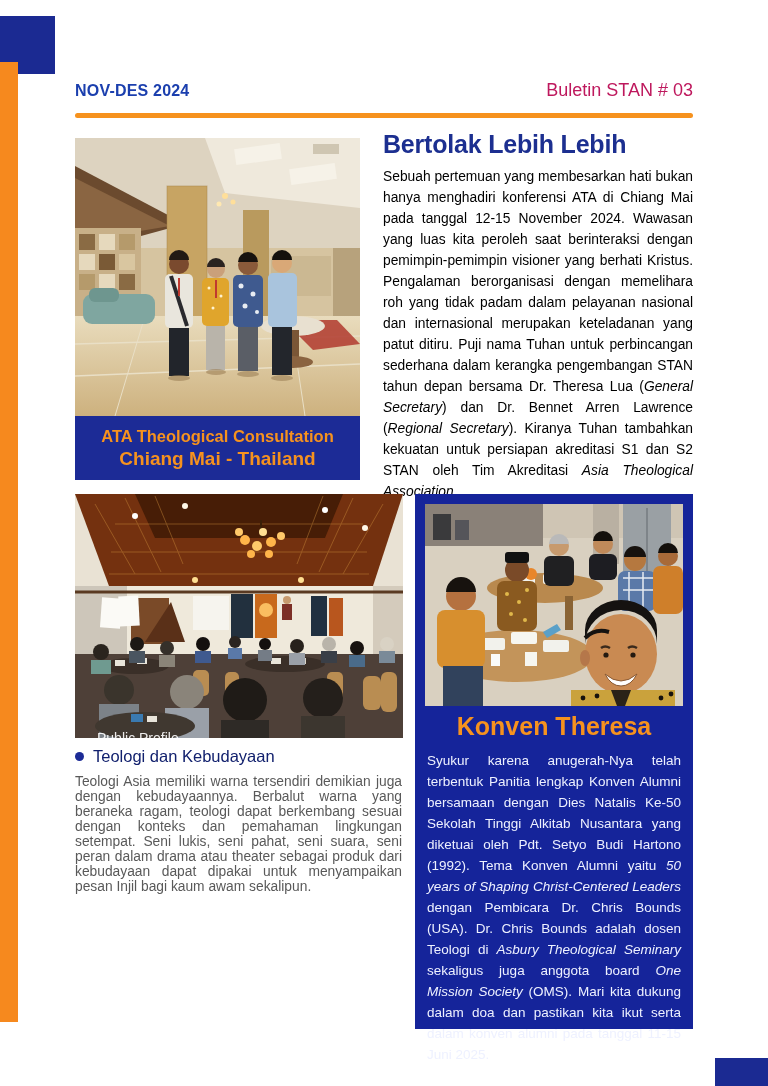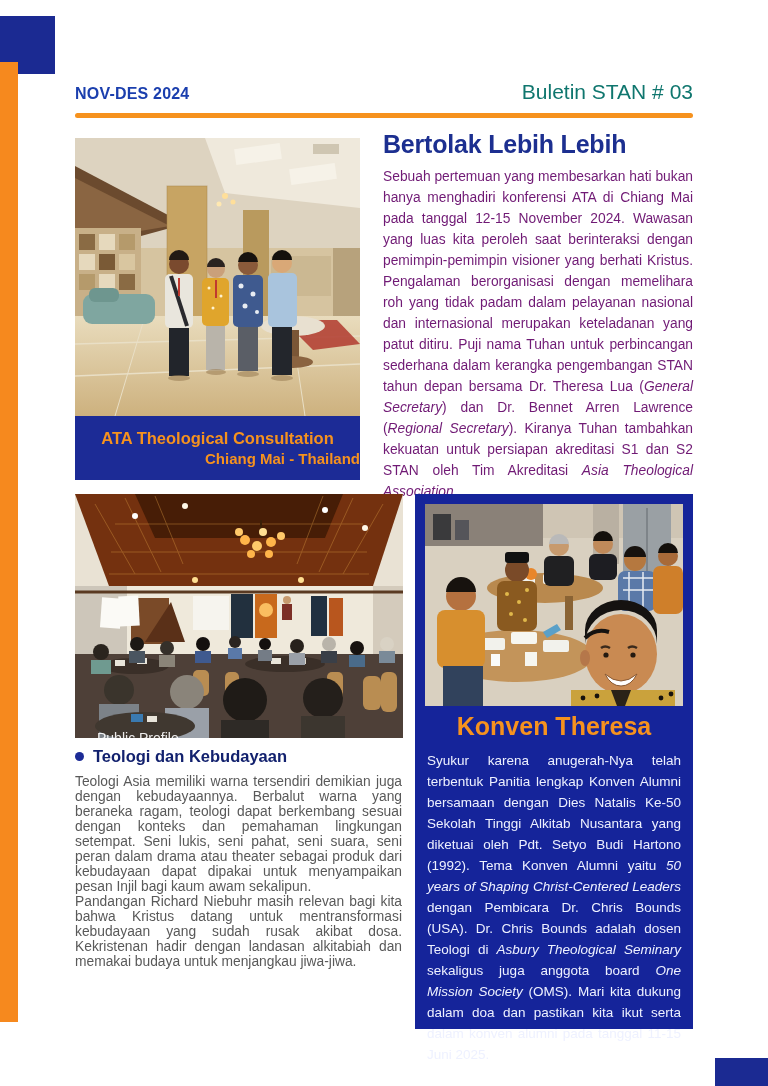--- a/index.html
+++ b/index.html
@@ -10,46 +10,46 @@
     overflow:hidden; margin:16px auto;
   }
   
   .corner-tl { position:absolute; left:0; top:0; width:55px; height:58px; background:#1b2a92; }
   .strip-left { position:absolute; left:0; top:46px; width:18px; height:960px; background:#f6891e; }
   .corner-br { position:absolute; left:715px; top:1042px; width:53px; height:44px; background:#1b2a92; }
 
   
   .masthead { position:absolute; left:75px; top:64px; width:618px; display:flex; justify-content:space-between; align-items:baseline; }
   .masthead .period { color:#1b3fae; font-size:16px; font-weight:bold; letter-spacing:.2px; }
-  .masthead .issue { color:#0f766e; font-size:21px; }
+  .masthead .issue { color:#be185d; font-size:18px; }
   .rule { position:absolute; left:75px; top:97px; width:618px; height:5px; background:#f6921e; border-radius:3px; }
 
   
   .ata-card { position:absolute; left:75px; top:122px; width:285px; height:242px; }
   .ata-photo { display:block; width:285px; height:278px; }
   .ata-caption { width:285px; height:64px; background:#1c2b96; color:#f6921e; text-align:center;
     display:flex; flex-direction:column; justify-content:center; gap:2px; }
   .ata-caption .l1 { font-size:16.5px; font-weight:bold; }
-  .ata-caption .l2 { font-size:15px; font-weight:bold;text-align:right; }
+  .ata-caption .l2 { font-size:19px; font-weight:bold; }
 
   
   .bertolak-title { position:absolute; left:383px; top:114px; width:312px;
     color:#1c2f90; font-size:25px; font-weight:bold; letter-spacing:-0.2px; }
   .bertolak-body { position:absolute; left:383px; top:150px; width:310px;
-    color:#701a75; font-size:13.8px; line-height:21px; text-align:justify; }
+    color:#000000; font-size:13.8px; line-height:21px; text-align:justify; }
 
   
   .conf-wrap { position:absolute; left:75px; top:478px; width:328px; height:244px; overflow:hidden; }
   .conf-photo { display:block; width:328px; height:244px; }
   .conf-watermark { position:absolute; left:22px; bottom:-8px; color:#ffffff; font-size:14px; opacity:.9; }
 
   
   .teologi-head { position:absolute; left:75px; top:731px; width:330px; display:flex; align-items:center; gap:9px; }
   .bullet { width:9px; height:9px; border-radius:50%; background:#1c2b96; flex:0 0 auto; }
-  .teologi-title { color:#12216e; font-size:16.5px; font-weight:bold; }
+  .teologi-title { color:#12216e; font-size:16.5px; font-weight:normal; }
   .teologi-body { position:absolute; left:75px; top:758px; width:327px;
     color:#595959; font-size:13.8px; line-height:15px; text-align:justify; }
   .teologi-body p + p { margin-top:0; }
 
   
   .konven-box { position:absolute; left:415px; top:478px; width:278px; height:535px; background:#15249a; }
   .konven-photo { display:block; width:258px; height:202px; margin:10px auto 0 auto; }
   .konven-title { color:#f6921e; font-size:25px; font-weight:bold; text-align:center; margin-top:6px; }
   .konven-body { width:254px; margin:9px auto 0 auto; color:#eef1ff; font-size:13.5px; line-height:21px; text-align:justify; }
   i { font-style:italic; }
@@ -260,21 +260,20 @@
     </svg>
     <div class="conf-watermark">Public Profile</div>
   </div>
 
   <div class="teologi-head">
     <span class="bullet"></span>
     <span class="teologi-title">Teologi dan Kebudayaan</span>
   </div>
   <div class="teologi-body">
     <p>Teologi Asia memiliki warna tersendiri demikian juga dengan kebudayaannya. Berbalut warna yang beraneka ragam, teologi dapat berkembang sesuai dengan konteks dan pemahaman lingkungan setempat. Seni lukis, seni pahat, seni suara, seni peran dalam drama atau theater sebagai produk dari kebudayaan dapat dipakai untuk menyampaikan pesan Injil bagi kaum awam sekalipun.</p>
-    <p>Pandangan Richard Niebuhr masih relevan bagi kita bahwa Kristus datang untuk mentransformasi kebudayaan yang sudah rusak akibat dosa. Kekristenan hadir dengan landasan alkitabiah dan memakai budaya untuk menjangkau jiwa-jiwa.</p>
   </div>
 
   <div class="konven-box">
     <svg class="konven-photo" viewBox="0 0 258 202" preserveAspectRatio="none" aria-hidden="true">
       <rect x="0" y="0" width="258" height="202" fill="#d9d0c0"></rect>
       <rect x="0" y="0" width="258" height="34" fill="#cfc5b4"></rect>
       <rect x="0" y="0" width="118" height="42" fill="#8a8178"></rect>
       <rect x="8" y="10" width="18" height="26" fill="#3a3a3c"></rect>
         <rect x="30" y="16" width="14" height="20" fill="#55555a"></rect>
       <rect x="198" y="0" width="48" height="74" fill="#9aa0a4"></rect>

